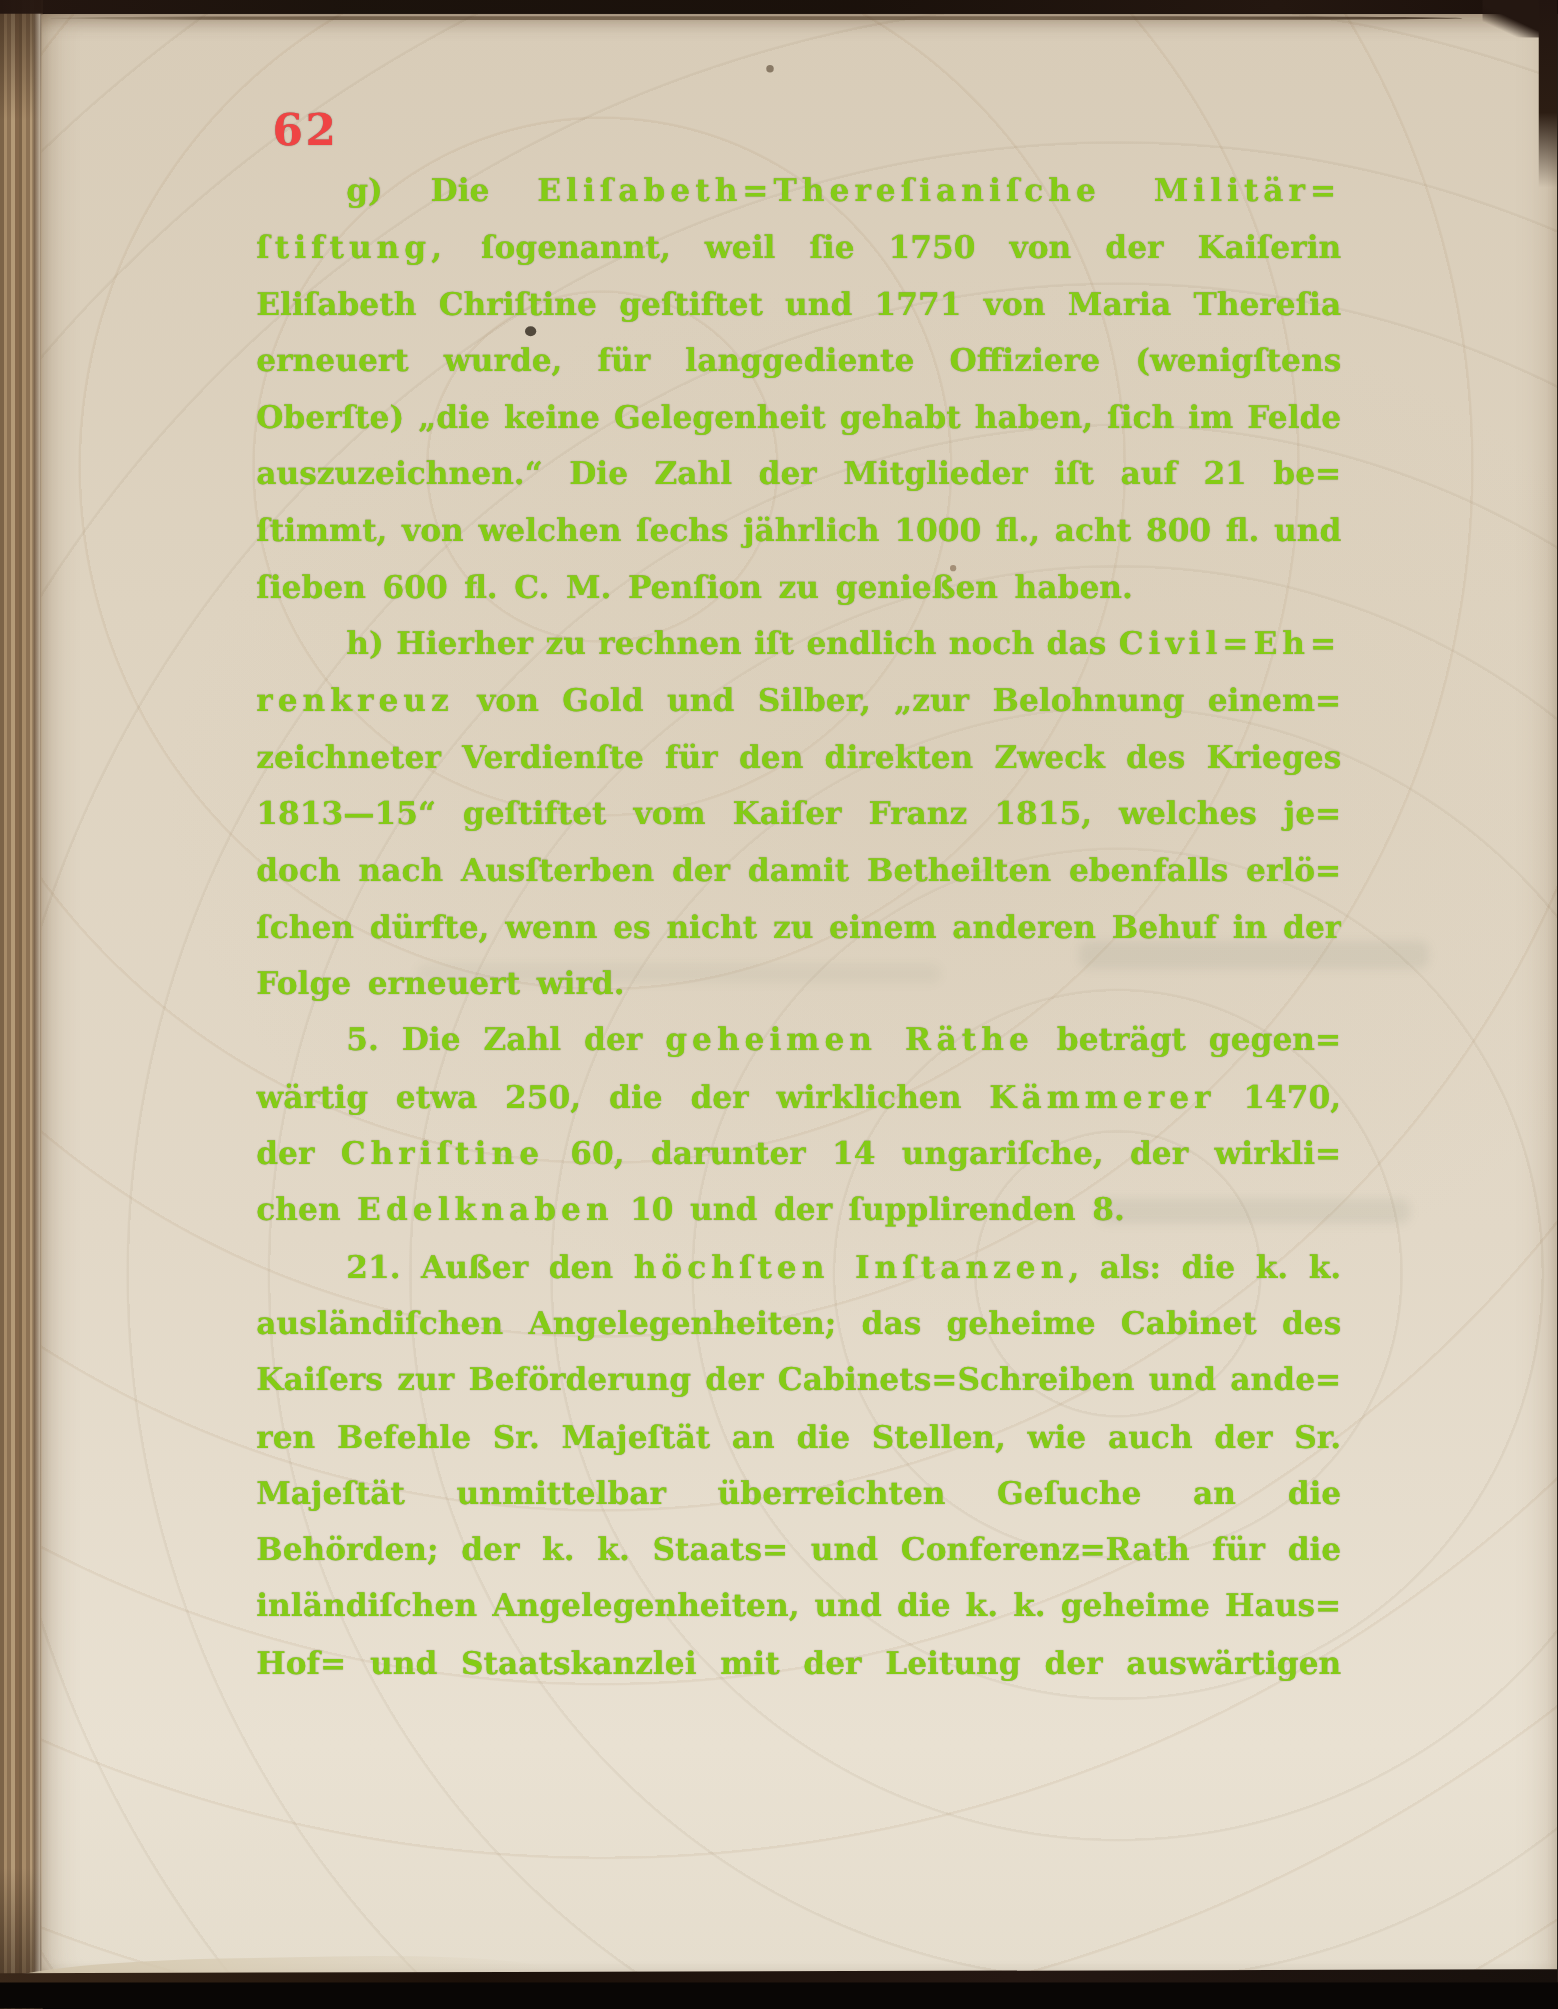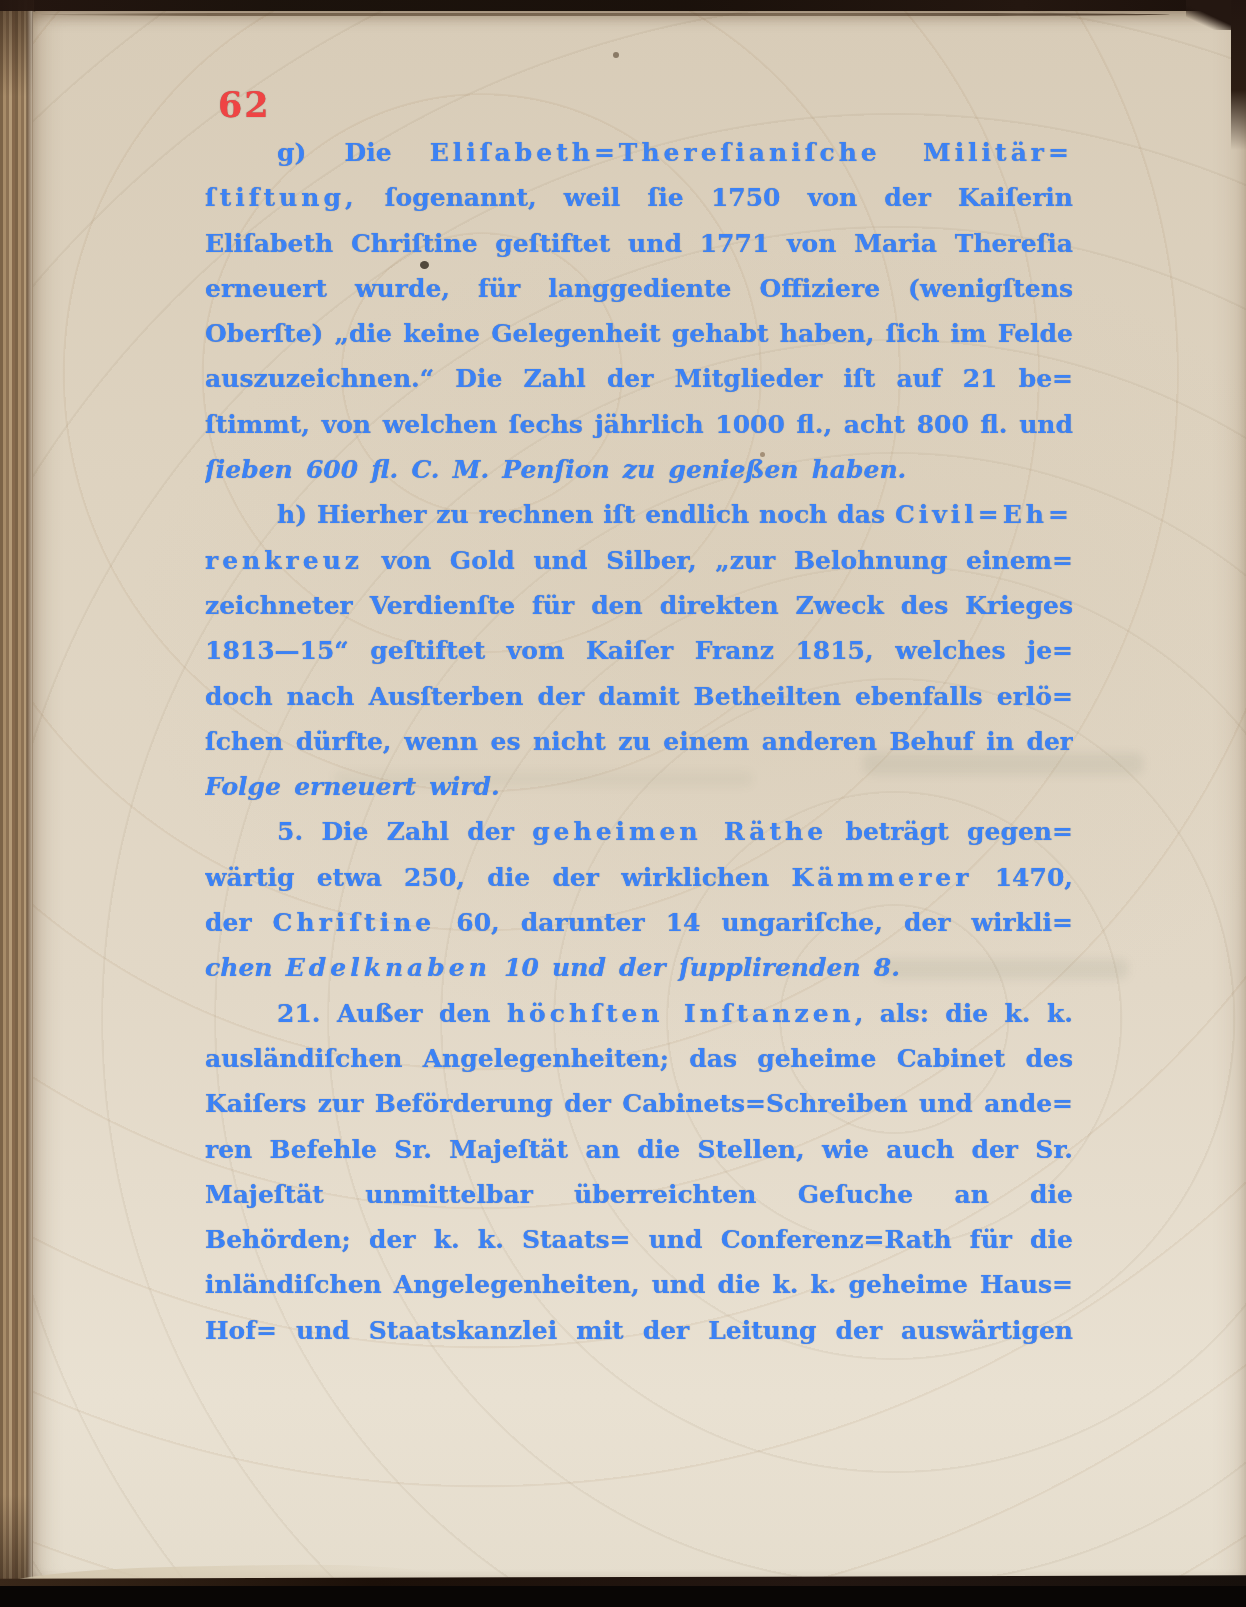--- a/index.html
+++ b/index.html
@@ -98,31 +98,31 @@
   
   .page-number{
     position:absolute;left:218px;top:68px;
     font-size:35px;font-weight:700;color:#ef4444;
     letter-spacing:2px;
     text-shadow:0 0 1px rgba(38,31,23,.55);
     margin-top:16px;
   }
   .text-block{
     position:absolute;left:205px;top:130px;width:868px;
-    color:#3b82f6;
+    color:#84cc16;
     font-size:25px;font-weight:700;
     text-shadow:0 0 1px rgba(39,32,26,.45);
   }
   .line{
     height:45.3px;line-height:45.3px;
     text-align:justify;text-align-last:justify;
     overflow:hidden;
   }
   .line.indent{padding-left:72px;}
-  .line.flush{text-align:right;text-align-last:left;word-spacing:.18em;font-style:italic;}
+  .line.flush{text-align:right;text-align-last:left;word-spacing:.18em;}
   .sp{letter-spacing:.16em;}
 </style>
 </head>
 <body>
 
 <div class="scene">
 
   <div class="spine-edge"></div>
   <div class="spine-highlight"></div>
 

